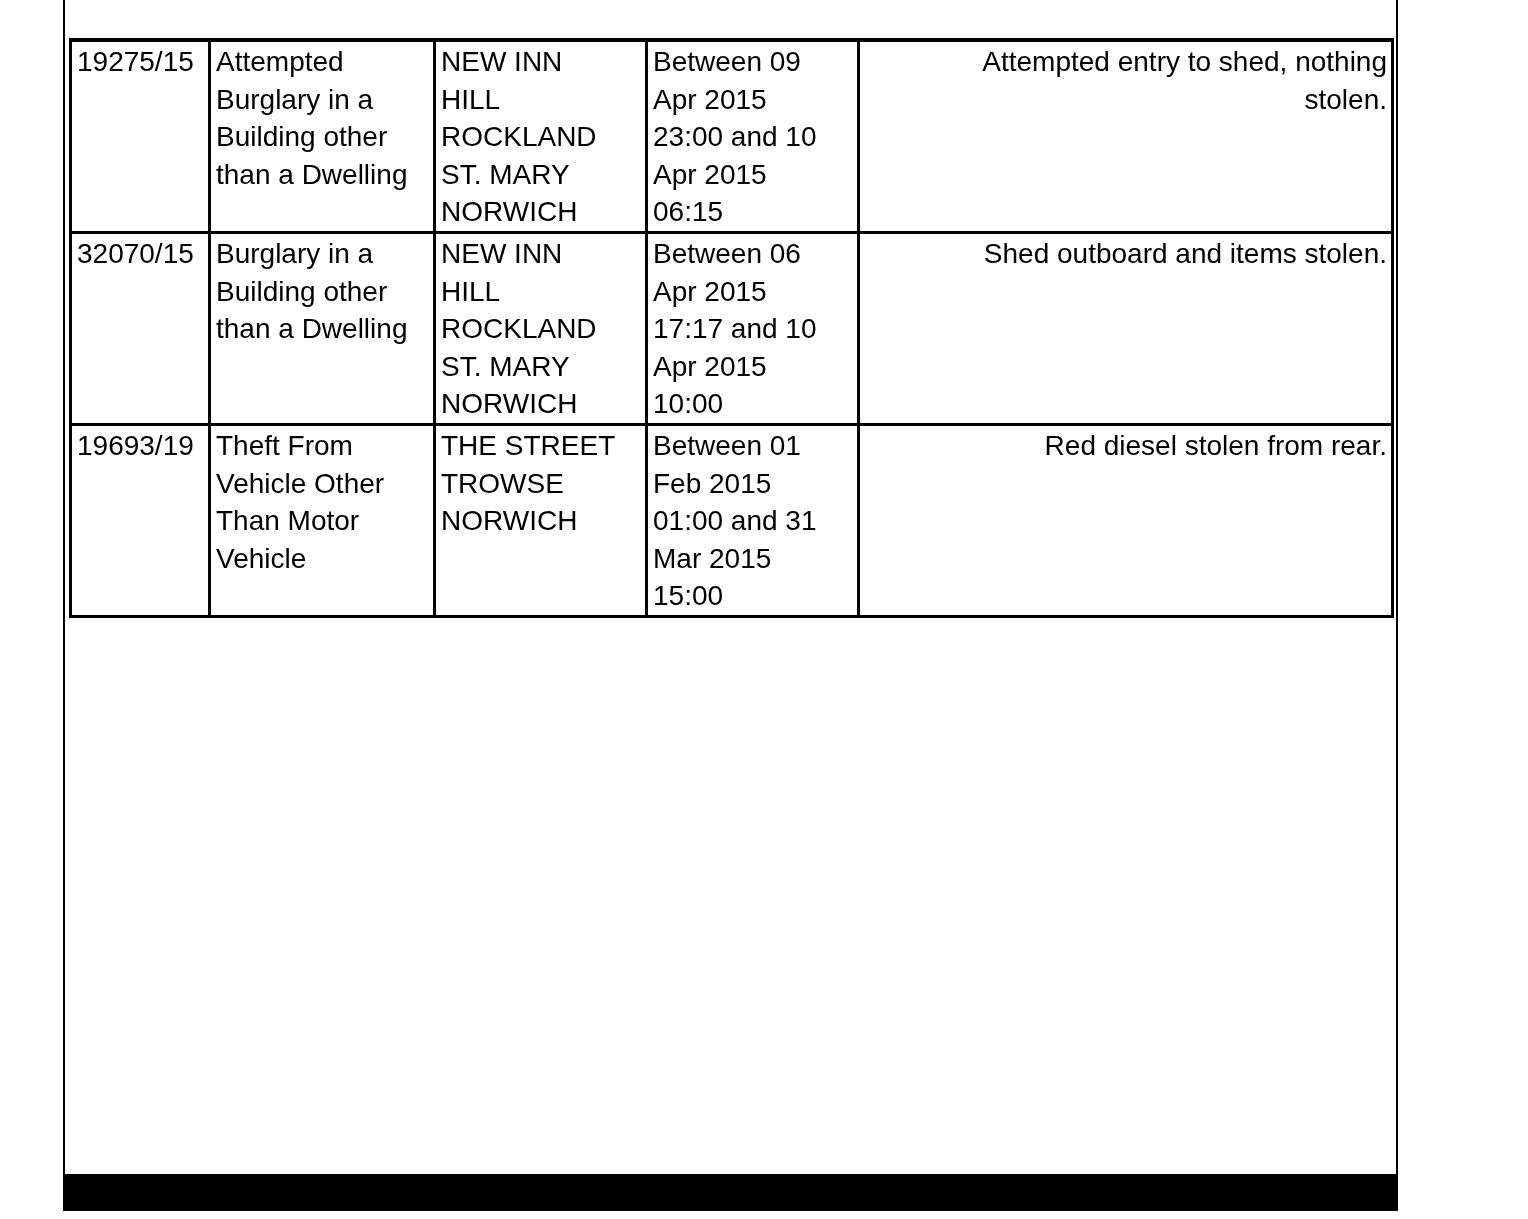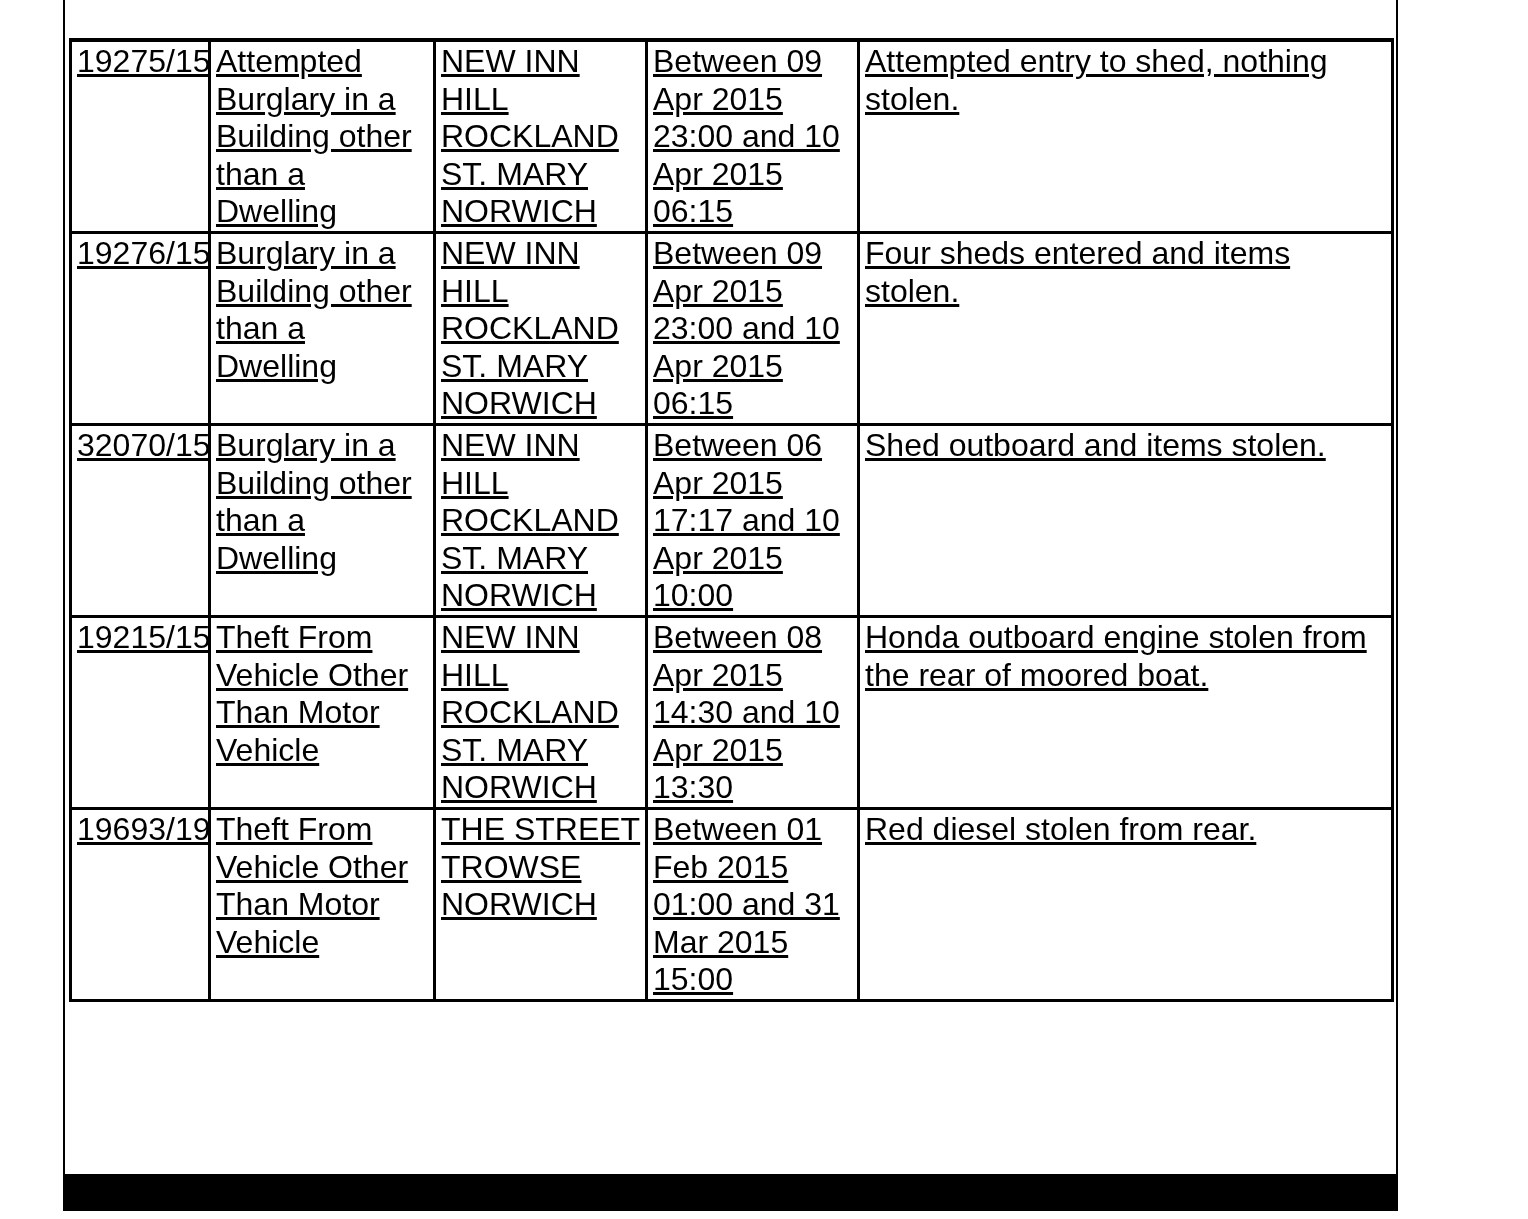--- a/index.html
+++ b/index.html
@@ -32,34 +32,33 @@
     top: 38px;
     border-collapse: collapse;
     table-layout: fixed;
     width: 1322px;
   }
   table.crime-table td {
     border: 3px solid #000000;
     vertical-align: top;
     height: 188px;
     padding: 1px 4px 0 5px;
-    font-size: 32px;
+    font-size: 28px;
     line-height: 37.5px;
     white-space: pre-line;
     overflow: hidden;
     letter-spacing: 0;
-    text-decoration: underline;
   }
   table.crime-table tr:first-child td { border-top-width: 4px; }
 
   .col-ref  { width: 139px; }
   .col-type { width: 225px; margin-top: 15px; }
   .col-loc  { width: 212px; }
   .col-date { width: 212px; margin-left: 28px; }
-  .col-desc { width: 534px; }
+  .col-desc { width: 534px; text-align: right; }
 
   .redacted-bar {
     position: absolute;
     left: 64px;
     top: 1174px;
     width: 1333px;
     height: 37px;
     background: #000000;
   }
 </style>
@@ -93,71 +92,35 @@
 NORWICH</td>
         <td class="col-date">Between 09
 Apr 2015
 23:00 and 10
 Apr 2015
 06:15</td>
         <td class="col-desc">Attempted entry to shed, nothing
 stolen.</td>
       </tr>
       <tr>
-        <td class="col-ref">19276/15</td>
-        <td class="col-type">Burglary in a
-Building other
-than a Dwelling</td>
-        <td class="col-loc">NEW INN
-HILL
-ROCKLAND
-ST. MARY
-NORWICH</td>
-        <td class="col-date">Between 09
-Apr 2015
-23:00 and 10
-Apr 2015
-06:15</td>
-        <td class="col-desc">Four sheds entered and items stolen.</td>
-      </tr>
-      <tr>
         <td class="col-ref">32070/15</td>
         <td class="col-type">Burglary in a
 Building other
 than a Dwelling</td>
         <td class="col-loc">NEW INN
 HILL
 ROCKLAND
 ST. MARY
 NORWICH</td>
         <td class="col-date">Between 06
 Apr 2015
 17:17 and 10
 Apr 2015
 10:00</td>
         <td class="col-desc">Shed outboard and items stolen.</td>
-      </tr>
-      <tr>
-        <td class="col-ref">19215/15</td>
-        <td class="col-type">Theft From
-Vehicle Other
-Than Motor
-Vehicle</td>
-        <td class="col-loc">NEW INN
-HILL
-ROCKLAND
-ST. MARY
-NORWICH</td>
-        <td class="col-date">Between 08
-Apr 2015
-14:30 and 10
-Apr 2015
-13:30</td>
-        <td class="col-desc">Honda outboard engine stolen from
-the rear of moored boat.</td>
       </tr>
       <tr>
         <td class="col-ref">19693/19</td>
         <td class="col-type">Theft From
 Vehicle Other
 Than Motor
 Vehicle</td>
         <td class="col-loc">THE STREET
 TROWSE
 NORWICH</td>

